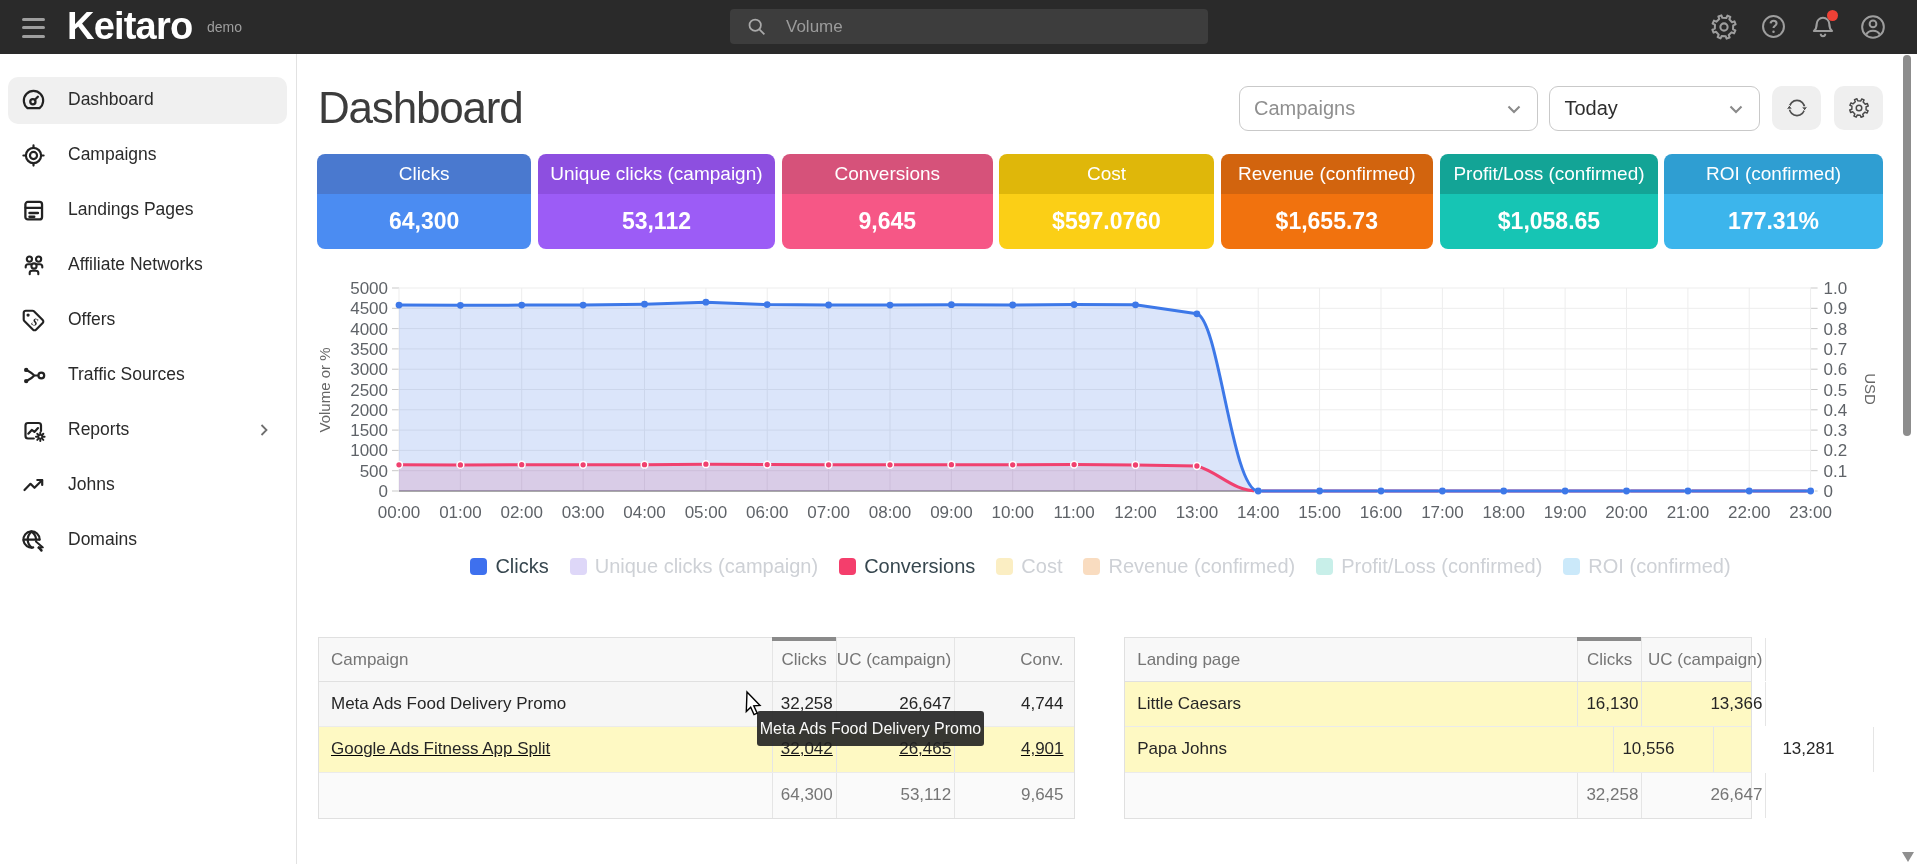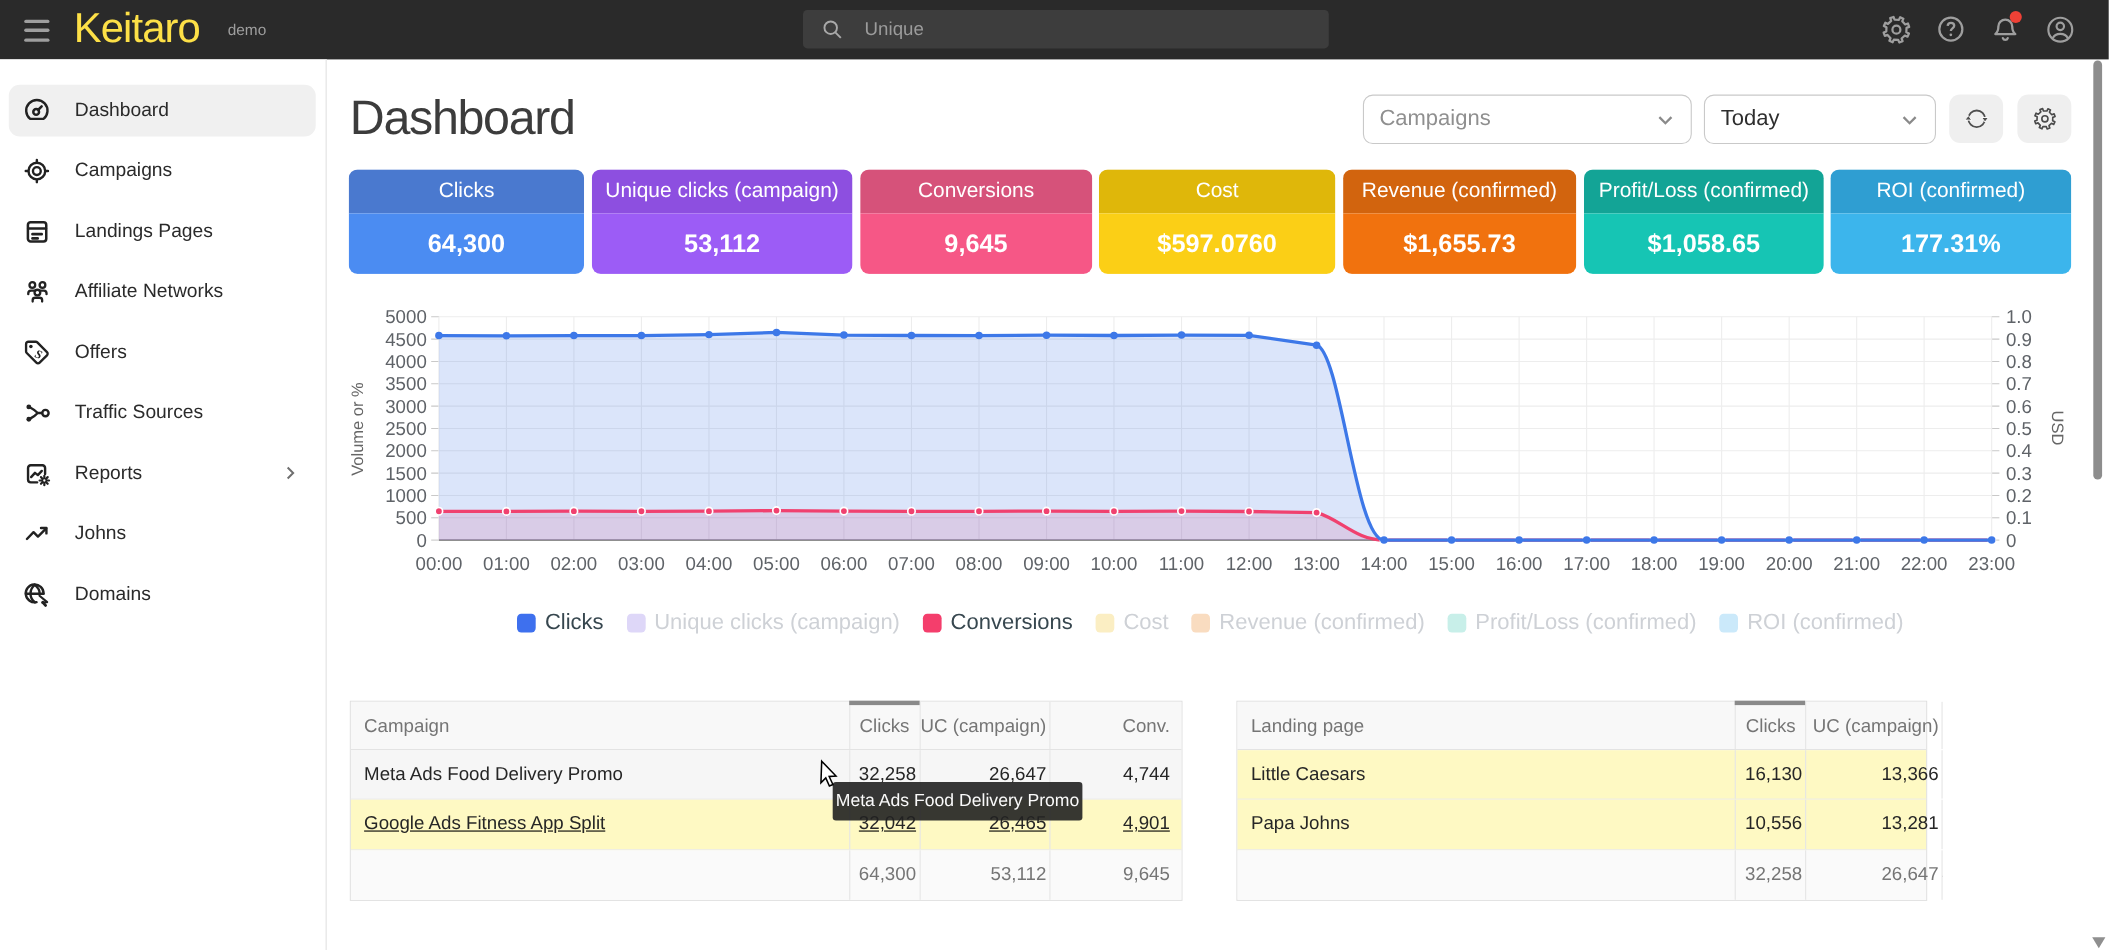--- a/index.html
+++ b/index.html
@@ -1,19 +1,19 @@
 <!DOCTYPE html>
 <html><head><meta charset="utf-8">
 <style>
 * { margin:0; padding:0; box-sizing:border-box; }
 html,body { width:1917px; height:864px; overflow:hidden; font-family:"Liberation Sans", sans-serif; background:#fff; }
 #topbar { position:absolute; left:0; top:0; width:1917px; height:54px; background:#2a2a2a; }
 #burger { position:absolute; left:22px; top:18px; width:23px; }
 #burger div { height:3px; background:#9e9e9e; border-radius:2px; margin-bottom:5.3px; }
-#logo { position:absolute; left:67px; top:5px; font-size:38px; font-weight:normal; color:#fde047; letter-spacing:-0.8px; }
+#logo { position:absolute; left:67px; top:5px; font-size:38px; font-weight:bold; color:#ffffff; letter-spacing:-0.8px; }
 #demo { position:absolute; left:207px; top:19px; font-size:14px; color:#9e9e9e; }
 #search { position:absolute; left:730px; top:9px; width:478px; height:35px; background:#3d3d3d; border-radius:4px; }
 #search svg { position:absolute; left:16px; top:7px; }
 #search span { position:absolute; left:56px; top:8px; font-size:17px; color:#9b9b9b; }
 .topico { position:absolute; top:13px; }
 #reddot { position:absolute; left:1827px; top:10px; width:11px; height:11px; border-radius:50%; background:#ef4136; }
 #sidebar { position:absolute; left:0; top:54px; width:297px; height:810px; background:#fff; border-right:1px solid #e2e2e2; }
 .sitem { position:absolute; left:0; width:297px; height:55px; }
 .sitem.active::before { content:""; position:absolute; left:8px; top:4px; width:279px; height:47px; background:#f0f0f0; border-radius:10px; }
 .sicon { position:absolute; left:21px; top:15px; }
@@ -62,21 +62,21 @@
       <div></div>
       <div></div>
     </div>
   <div id="logo">Keitaro</div>
   <div id="demo">demo</div>
   <div id="search">
       <svg width="21" height="21" viewBox="0 0 24 24" fill="none" stroke="#a9a9a9" stroke-width="2">
         <circle cx="10.5" cy="10.5" r="6.5"></circle>
         <path d="M15.3 15.3L21 21"></path>
       </svg>
-      <span>Unique</span>
+      <span>Volume</span>
     </div>
   <span class="topico" style="left:1710px;"><svg width="28" height="28" viewBox="0 0 24 24" fill="none" stroke="#9e9e9e" stroke-width="1.75" stroke-linejoin="round">
 <path d="M10.57,4.13L13.99,4.25L14.94,2.23L17.46,3.39L16.55,5.42L18.89,7.93L20.98,7.17L21.95,9.77L19.87,10.57L19.75,13.99L21.77,14.94L20.61,17.46L18.58,16.55L16.07,18.89L16.83,20.98L14.23,21.95L13.43,19.87L10.01,19.75L9.06,21.77L6.54,20.61L7.45,18.58L5.11,16.07L3.02,16.83L2.05,14.23L4.13,13.43L4.25,10.01L2.23,9.06L3.39,6.54L5.42,7.45L7.93,5.11L7.17,3.02L9.77,2.05Z"></path>
 <circle cx="12" cy="12" r="3.1"></circle>
 </svg></span>
   <span class="topico" style="left:1760px;"><svg width="27" height="27" viewBox="0 0 24 24" fill="none" stroke="#9e9e9e" stroke-width="1.8">
 <circle cx="12" cy="12" r="9.3"></circle>
 <path d="M9.4 9.3c.2-1.5 1.3-2.4 2.7-2.4 1.5 0 2.6 1 2.6 2.4 0 2-2.7 2.1-2.7 4.1" stroke-width="1.9"></path>
 <circle cx="12" cy="16.6" r="1.1" fill="#9e9e9e" stroke="none"></circle>
 </svg></span>
@@ -461,21 +461,21 @@
       <div class="td tnum bl" style="padding-right:9px;">Clicks</div>
       <div class="td tnum bl">UC (campaign)</div>
       <div class="td tnum bl pr10">Conv.</div>
     </div>
 <div class="trow tdata" style="grid-template-columns:451.5px 64.7px 124px 1fr;">
       <div class="td tname dark">Little Caesars</div>
       <div class="td tnum bl dark">16,130</div>
       <div class="td tnum bl dark">13,366</div>
       <div class="td tnum bl dark pr10">2,327</div>
     </div>
-<div class="trow tdata" style="grid-template-columns:451.5px 64.7px 124px 1fr;">
+<div class="trow tdata" style="grid-template-columns:451.5px 64.7px 124px 1fr;gap:36px;">
       <div class="td tname dark">Papa Johns</div>
       <div class="td tnum bl dark">10,556</div>
       <div class="td tnum bl dark">13,281</div>
       <div class="td tnum bl dark pr10">2,417</div>
     </div>
 <div class="trow tfoot" style="grid-template-columns:451.5px 64.7px 124px 1fr;">
       <div class="td tname"></div>
       <div class="td tnum bl">32,258</div>
       <div class="td tnum bl">26,647</div>
       <div class="td tnum bl pr10">4,744</div>

